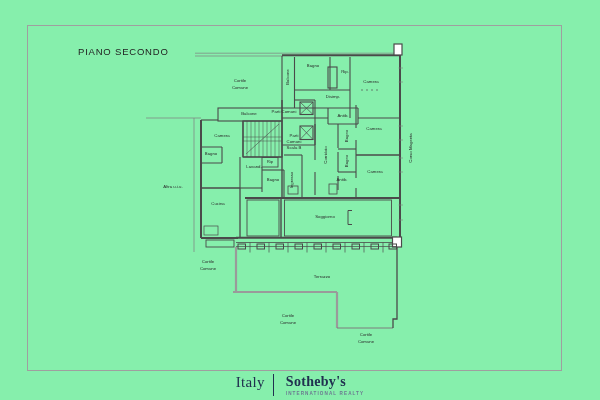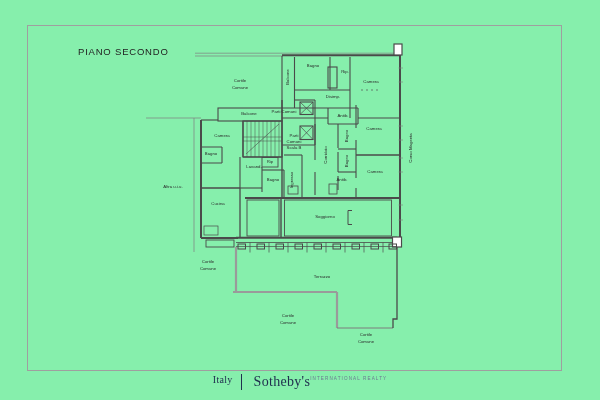--- a/index.html
+++ b/index.html
@@ -2,23 +2,23 @@
 <html><head>
 <meta charset="utf-8">
 <style>
   html,body{margin:0;padding:0;background:#fff;width:600px;height:400px;overflow:hidden;}
   .canvas{position:relative;width:600px;height:400px;background:#86efac;font-family:"Liberation Sans",sans-serif;}
   .frame{position:absolute;left:27px;top:25px;width:535px;height:346px;border:1px solid #9f9f9f;box-sizing:border-box;}
   svg{position:absolute;left:0;top:0;}
   svg text{font-family:"Liberation Sans",sans-serif;}
   .footer{position:absolute;left:0;top:374px;width:600px;display:flex;justify-content:center;}
   .footer-inner{display:flex;align-items:stretch;}
-  .country{font-family:"Liberation Serif",serif;font-size:10px;color:#20304f;align-self:flex-end;padding-bottom:5px;margin-right:8px;letter-spacing:.3px;}
+  .country{font-family:"Liberation Serif",serif;font-size:15px;color:#20304f;align-self:flex-end;padding-bottom:5px;margin-right:8px;letter-spacing:.3px;}
   .divider{width:1px;background:#20304f;}
-  .brand-right{display:flex;flex-direction:row;justify-content:flex-start;margin-left:12px;}
+  .brand-right{display:flex;flex-direction:column;justify-content:flex-start;margin-left:12px;font-weight:bold;}
   .brand-name{font-family:"Liberation Serif",serif;font-size:14px;color:#20304f;letter-spacing:.3px;line-height:15px;}
   .tagline{font-size:4.6px;letter-spacing:1.1px;color:#6b7890;margin-top:1.5px;}
 </style>
 </head>
 <body>
 
 <div class="canvas">
   <div class="frame"></div>
 
   <svg id="plan-svg" width="600" height="400" viewBox="0 0 600 400">

